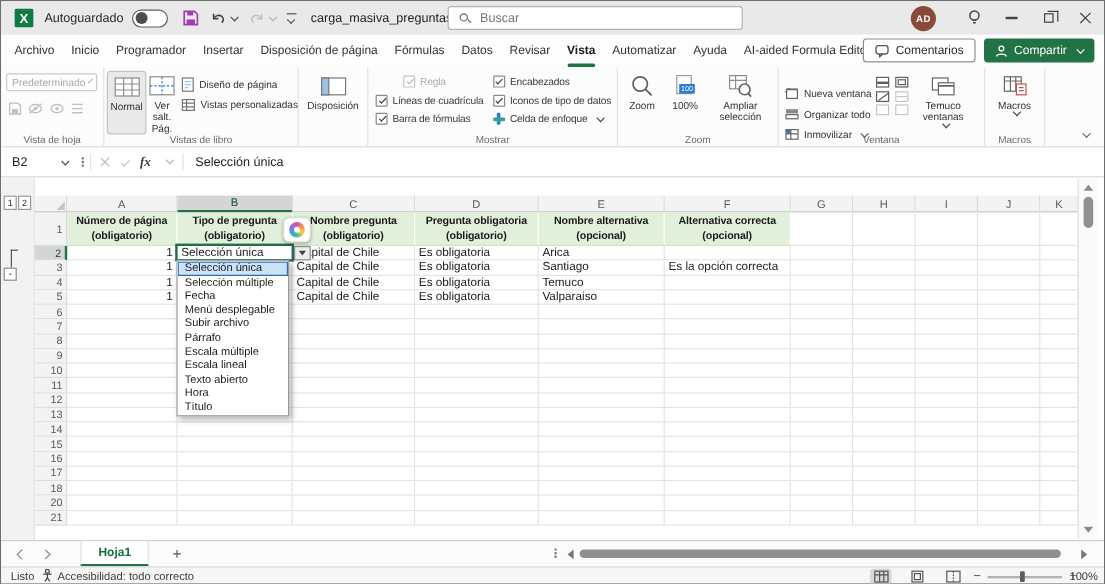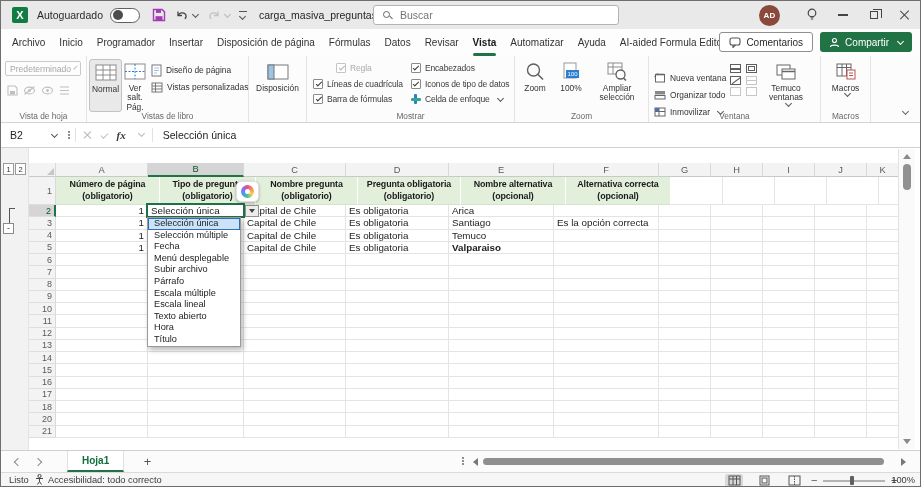--- a/index.html
+++ b/index.html
@@ -530,21 +530,21 @@
           <div class="colh" style="width: 105px;">F</div>
           <div class="colh" style="width: 52px;">G</div>
           <div class="colh" style="width: 52px;">H</div>
           <div class="colh" style="width: 52px;">I</div>
           <div class="colh" style="width: 52px;">J</div>
           <div class="colh" style="width: 32px;">K</div>
         </div>
       <div>
           <div class="grow tall">
             <div class="rowh">1</div>
-            <div class="c hdr" style="width: 104px;">Número de página
+            <div class="c hdr" style="width: 92px;">Número de página
 (obligatorio)</div>
             <div class="c hdr" style="width: 96px;">Tipo de pregunta
 (obligatorio)</div>
             <div class="c hdr" style="width: 102px;">Nombre pregunta
 (obligatorio)</div>
             <div class="c hdr" style="width: 103px;">Pregunta obligatoria
 (obligatorio)</div>
             <div class="c hdr" style="width: 105px;">Nombre alternativa
 (opcional)</div>
             <div class="c hdr" style="width: 105px;">Alternativa correcta
@@ -596,21 +596,21 @@
             <div class="c" style="width: 52px;"></div>
             <div class="c" style="width: 52px;"></div>
             <div class="c" style="width: 32px;"></div>
           </div>
           <div class="grow">
             <div class="rowh">5</div>
             <div class="c num" style="width: 92px;">1</div>
             <div class="c" style="width: 96px;"></div>
             <div class="c" style="width: 102px;">Capital de Chile</div>
             <div class="c" style="width: 103px;">Es obligatoria</div>
-            <div class="c" style="width: 105px; font-weight: bold;">Valparaiso</div>
+            <div class="c" style="width: 105px;">Valparaiso</div>
             <div class="c" style="width: 105px;"></div>
             <div class="c" style="width: 52px;"></div>
             <div class="c" style="width: 52px;"></div>
             <div class="c" style="width: 52px;"></div>
             <div class="c" style="width: 52px;"></div>
             <div class="c" style="width: 32px;"></div>
           </div>
           <div class="grow">
             <div class="rowh">6</div>
             <div class="c" style="width: 92px;"></div>

